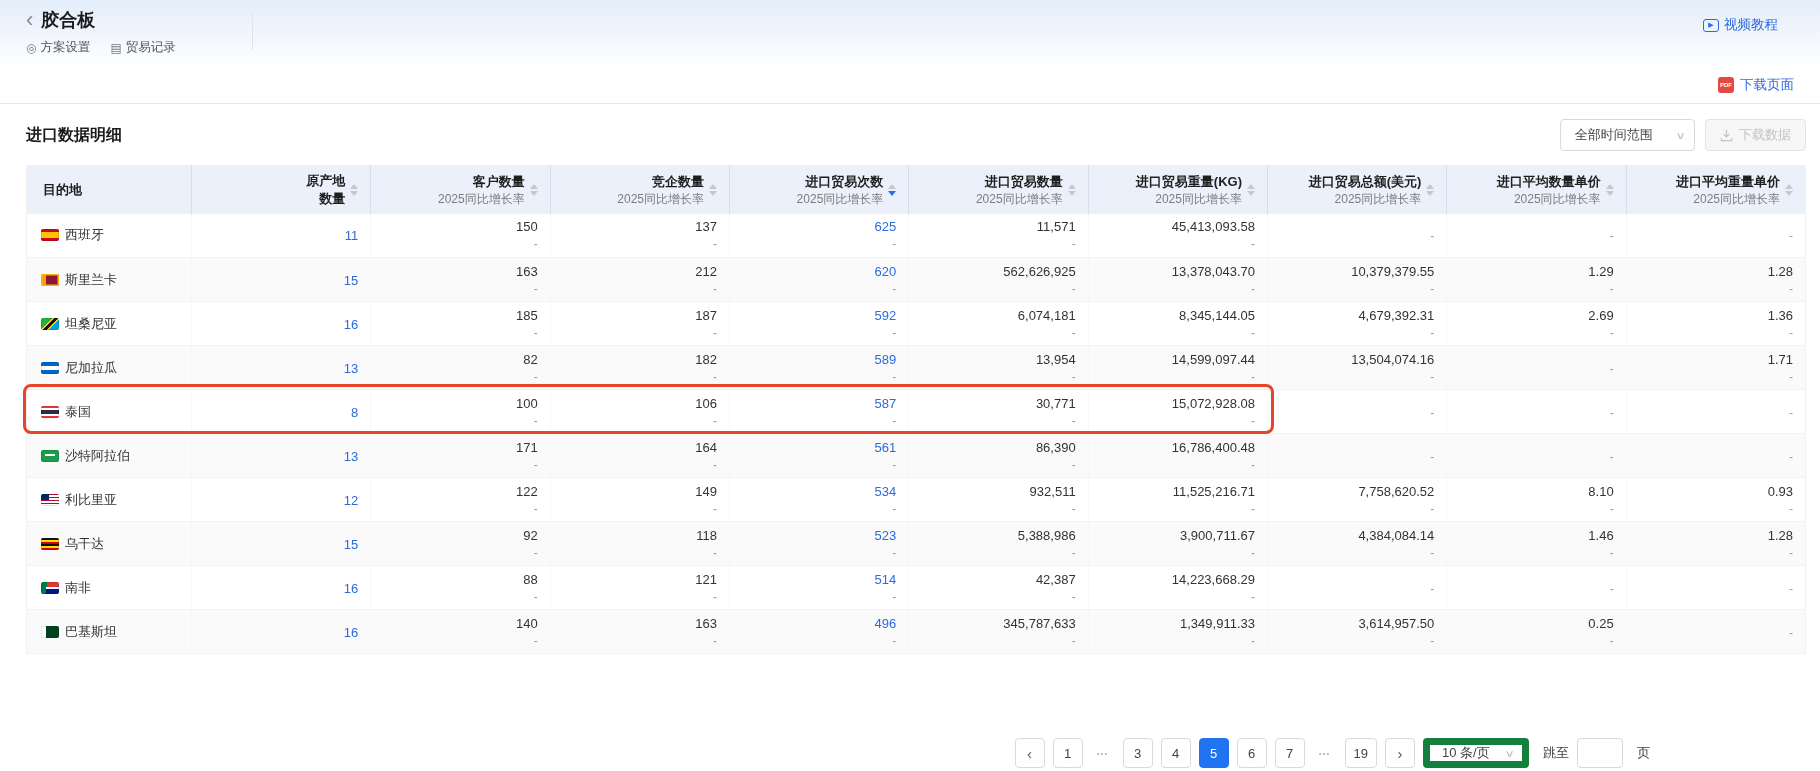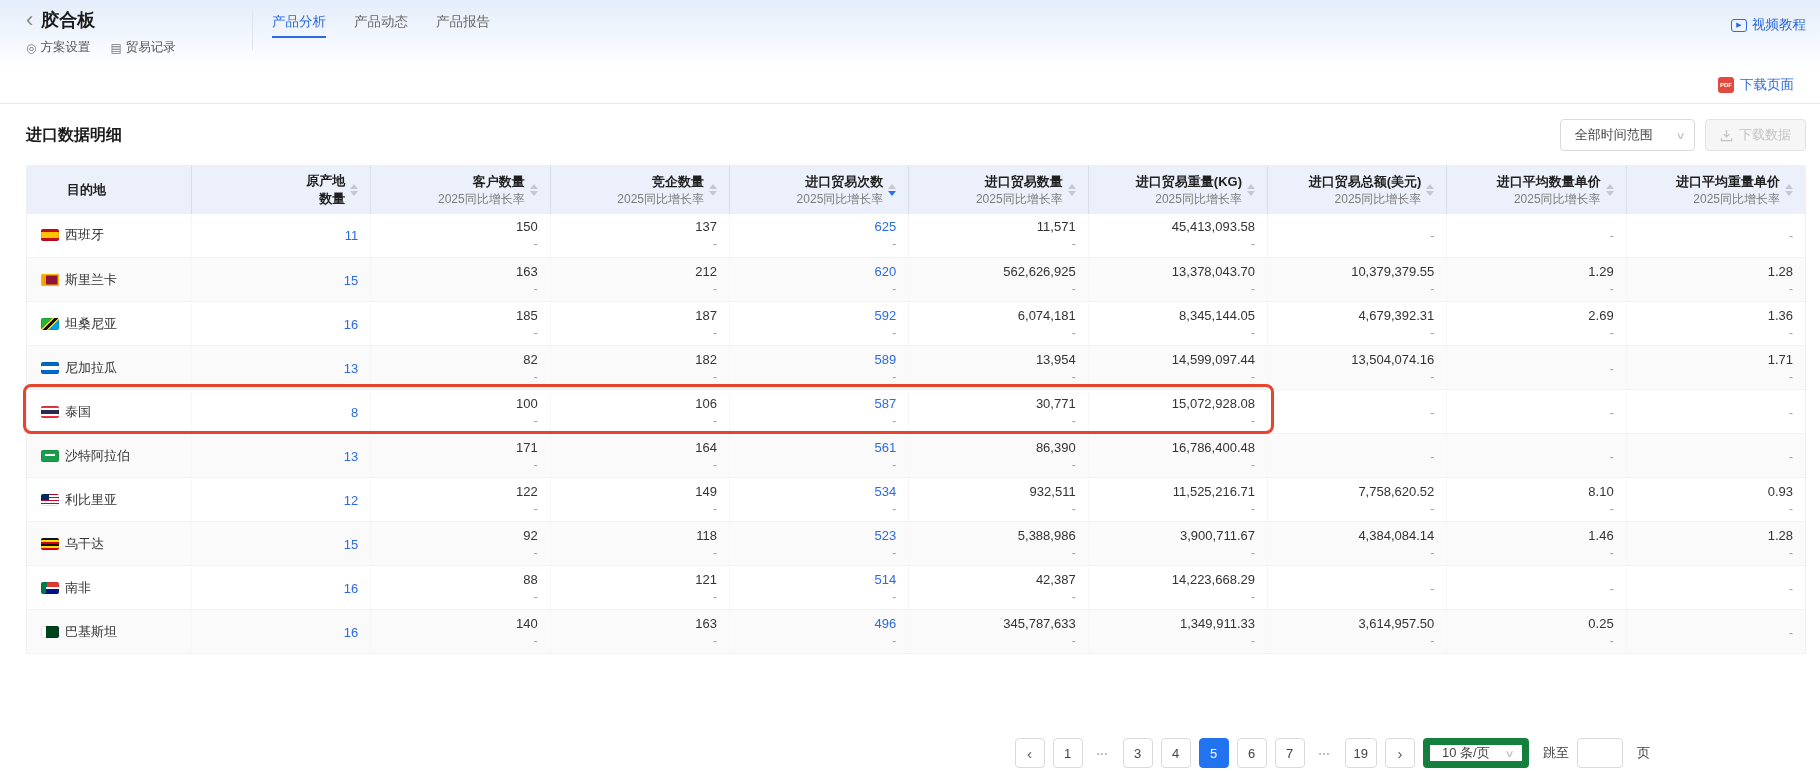--- a/index.html
+++ b/index.html
@@ -20,21 +20,21 @@
   .main-nav { position:absolute; left:272px; top:4px; }
   .nav-row1 { display:flex; gap:28px; align-items:center; height:27px;
     border-bottom:1px solid #e5e8ee; width:480px; }
   .nav-item { font-size:14px; color:#333; cursor:pointer; position:relative; height:27px; line-height:24px; }
   .nav-item.active { font-weight:700; color:#111; }
   .nav-item.active::after { content:""; position:absolute; left:0; right:0; bottom:-1px; height:3px;
     background:#2470f2; border-radius:2px; }
   .nav-row2 { display:flex; gap:28px; margin-top:9px; }
   .nav2-item { font-size:13.5px; color:#666; cursor:pointer; padding-bottom:5px; }
   .nav2-item.active { color:#2b6ae0; border-bottom:2px solid #2b6ae0; }
-  .video-link { position:absolute; right:14px; top:16px; color:#2b6ae0; font-size:13.5px;
+  .video-link { position:absolute; right:42px; top:16px; color:#2b6ae0; font-size:13.5px;
     display:flex; align-items:center; gap:5px; cursor:pointer; }
   .video-icon { display:inline-flex; align-items:center; justify-content:center;
     width:16px; height:13px; border:1.5px solid #2b6ae0; border-radius:3px; font-size:7px; }
 
   
   .tabbar { display:flex; align-items:stretch; height:38px; border-bottom:1px solid #e8e8e8; padding:0 26px; }
   .tab-item { margin-right:32px; font-size:14px; color:#333; line-height:36px; cursor:pointer;
     display:flex; align-items:center; gap:4px; }
   .tab-item.active { color:#2b6ae0; font-weight:700; border-bottom:3px solid #2b6ae0; }
   .info-icon { display:inline-flex; width:13px; height:13px; border:1px solid #b8b8b8; border-radius:50%;
@@ -53,21 +53,21 @@
   .chev { color:#bfbfbf; font-size:10px; transform:scaleX(1.4); }
   .dl-btn { height:32px; background:#f6f6f6; border:1px solid #e3e3e3; border-radius:4px;
     color:#c3c3c3; font-size:13px; display:flex; align-items:center; gap:6px; padding:12px 14px; cursor:not-allowed; }
 
   
   .table-wrap { position:relative; margin:2px 14px 0 26px; }
   table { width:100%; border-collapse:collapse; table-layout:fixed; border:1px solid #f0f0f0; }
   thead th { background:#ebf0fa; height:48px; border-right:1px solid #d8dee9; padding:0; }
   thead th:last-child { border-right:none; }
   .th-flex { display:flex; justify-content:flex-end; align-items:center; gap:5px; padding-right:12px; }
-  .th-flex.left { justify-content:flex-start; padding-left:16px;margin-left:24px; }
+  .th-flex.left { justify-content:flex-start; padding-left:16px; }
   .th-title { font-size:13px; font-weight:700; color:#1f1f1f; line-height:1.4; text-align:right; display:block; }
   .th-sub { font-size:12px; color:#7d7d7d; font-weight:400; line-height:1.35; display:block; text-align:right; }
   .th-sub.strong { font-size:13px; color:#1f1f1f; font-weight:700; }
   .sorter { display:flex; flex-direction:column; gap:2px; cursor:pointer; }
   .caret-up { width:0; height:0; border-left:4px solid transparent; border-right:4px solid transparent;
     border-bottom:5px solid #c4c8d2; }
   .caret-down { width:0; height:0; border-left:4px solid transparent; border-right:4px solid transparent;
     border-top:5px solid #c4c8d2; }
   .caret-down.on { border-top-color:#2173f0; }
   tbody td { height:44px; border-bottom:1px solid #f2f2f2; border-right:1px solid #f7f7f8;
@@ -127,25 +127,20 @@
           <span>方案设置</span>
         </a>
         <a class="quick-link">
           <span class="qicon">▤</span>
           <span>贸易记录</span>
         </a>
       </div>
   </div>
   <div class="topbar-divider"></div>
   <nav class="main-nav">
-    <div class="nav-row2" id="nav-row2">
-        <a class="nav2-item active">产品分析</a>
-        <a class="nav2-item">产品动态</a>
-        <a class="nav2-item">产品报告</a>
-      </div>
   </nav>
   <a class="video-link">
     <span class="video-icon">▶</span>
     <span>视频教程</span>
   </a>
 </header>
 
 <div class="tabbar">
   <a class="download-page">
     <span class="pdf-icon">PDF</span>

